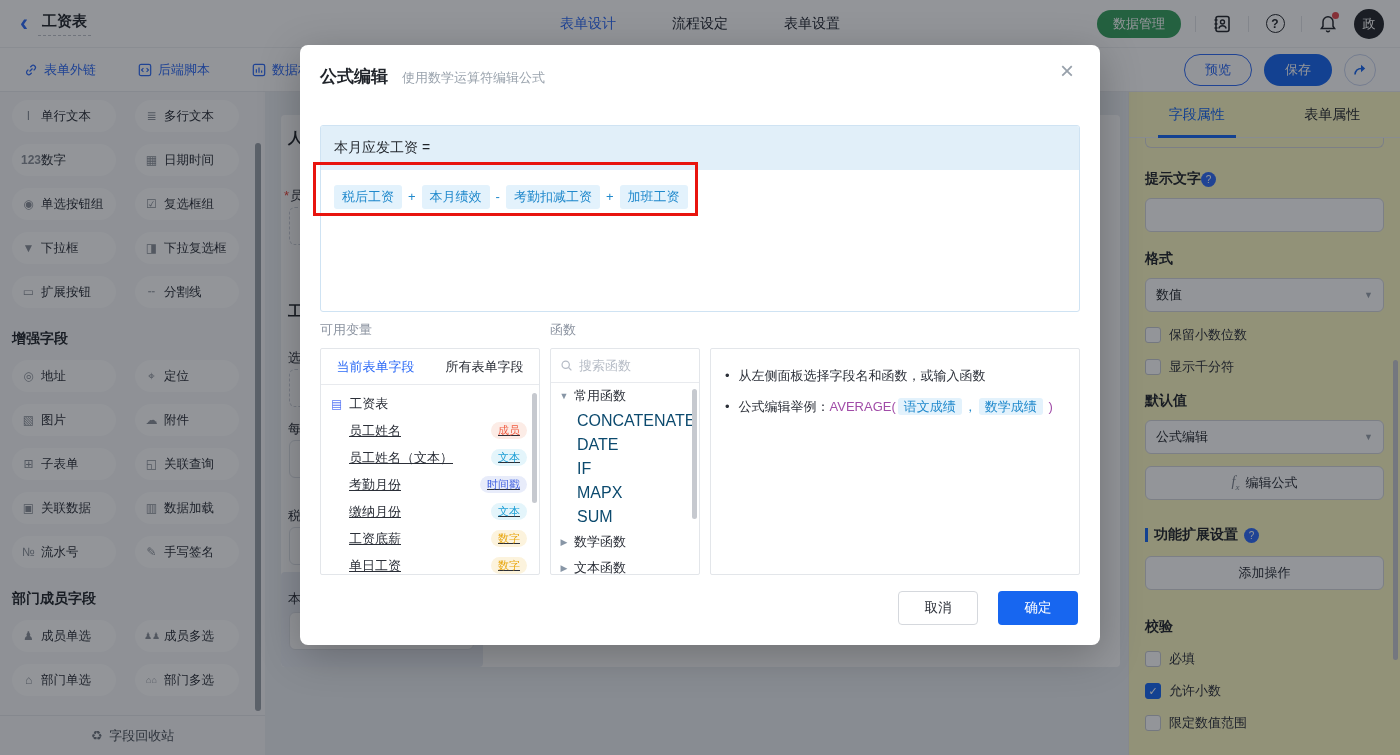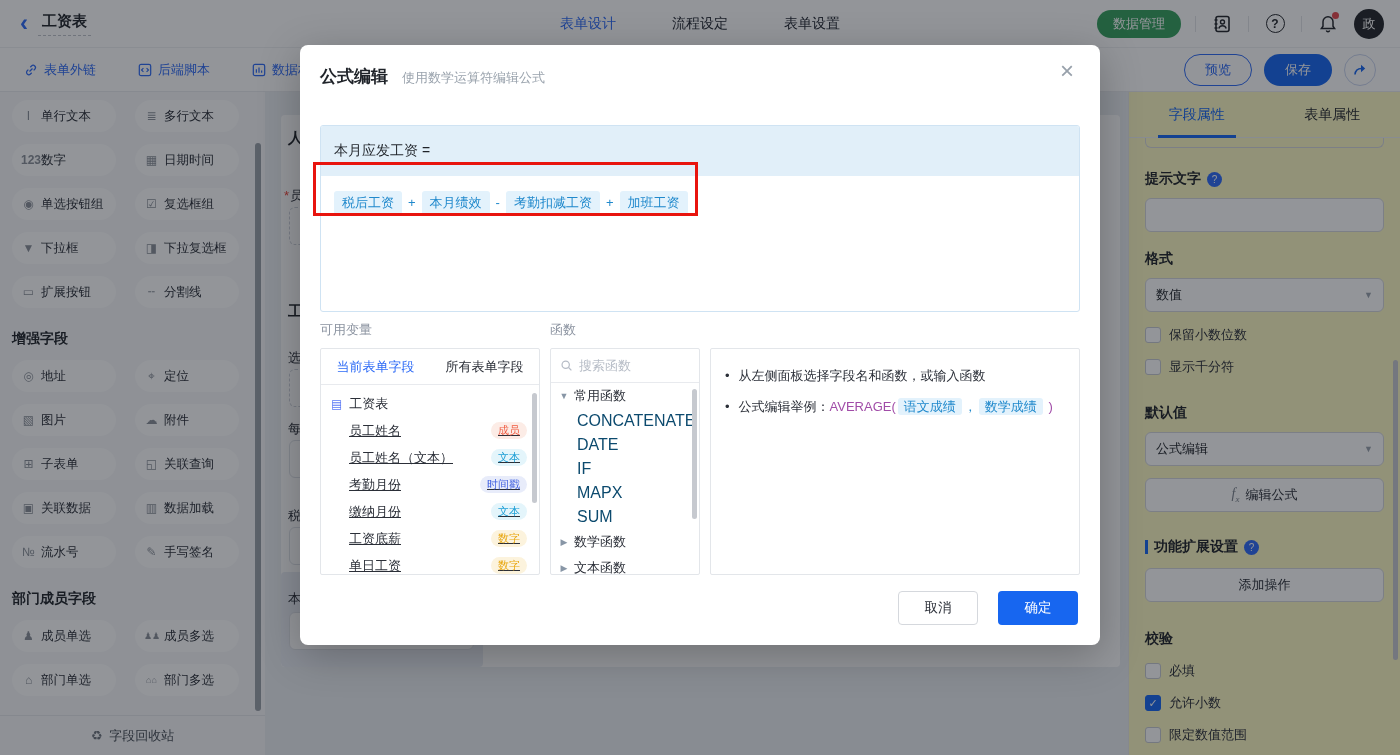--- a/index.html
+++ b/index.html
@@ -54,45 +54,45 @@
   .fc-selected { position:absolute; left:0; top:457px; width:202px; height:95px; background:#e9edf5; border-radius:4px; }
 
   
   .rpanel { position:absolute; right:0; top:92px; width:272px; bottom:0; background:#fef9c3; border-left:1px solid #e7e9ec; }
   .rp-tabs { height:46px; display:flex; border-bottom:1px solid #eceef1; }
   .rp-tab { flex:1; display:flex; align-items:center; justify-content:center; font-size:14px; color:#1f2329; position:relative; cursor:pointer; }
   .rp-tab.active { color:#1766f0; }
   .rp-tab.active::after { content:""; position:absolute; bottom:-1px; left:50%; transform:translateX(-50%); width:78px; height:3px; background:#1766f0; }
   .rp-body { padding:0 16px; position:relative; }
   .partial-input { height:10px; border:1px solid #d5d8dd; border-top:none; border-radius:0 0 6px 6px; margin-bottom:22px; }
-  .rp-label { font-size:14px; font-weight:bold; color:#1f2329; display:flex; align-items:center; gap:6px; }
+  .rp-label { font-size:14px; font-weight:bold; color:#1f2329; display:flex; align-items:center; }
   .helpdot { width:15px; height:15px; border-radius:50%; background:#2e6bf6; color:#fff; font-size:10px; display:inline-flex; align-items:center; justify-content:center; font-weight:normal; flex:none; cursor:pointer; }
   .rp-input { height:34px; border:1px solid #d5d8dd; border-radius:6px; margin-top:10px; width:100%; outline:none; padding:0 10px; font-size:13px; }
   .rp-select { height:34px; border:1px solid #d5d8dd; border-radius:6px; margin-top:10px; display:flex; align-items:center; padding:0 10px; justify-content:space-between; color:#1f2329; font-size:13px; cursor:pointer; background:#fff; width:100%; }
   .chev { color:#9aa3ad; font-size:9px; }
   .cb-row { display:flex; align-items:center; gap:8px; margin-top:14px; font-size:13px; color:#2b2f38; cursor:pointer; }
   .cb { width:16px; height:16px; border:1px solid #c6cad1; border-radius:3px; background:#fff; flex:none; display:flex; align-items:center; justify-content:center; }
   .cb.checked { background:#1766f0; border-color:#1766f0; color:#fff; font-size:11px; font-weight:bold; }
   .btn-outline { height:34px; border:1px solid #d5d8dd; border-radius:6px; display:flex; align-items:center; justify-content:center; margin-top:12px; font-size:13px; color:#2b2f38; background:#fff; width:100%; cursor:pointer; }
   .fx { font-style:italic; font-family:"Liberation Serif","DejaVu Serif",serif; color:#7c838d; margin-right:6px; font-size:14px; }
   .fx sub { font-size:9px; }
   .ext-head { display:flex; align-items:center; gap:6px; margin-top:26px; font-size:14px; font-weight:bold; color:#1f2329; }
   .blue-bar { width:3px; height:14px; background:#1766f0; flex:none; }
   .rp-scroll { position:absolute; right:2px; top:268px; width:5px; height:300px; background:#c6c9cf; border-radius:3px; }
-  .mt18 { margin-top:18px; } .mt20 { margin-top:28px; } .mt28 { margin-top:28px; }
+  .mt18 { margin-top:18px; } .mt20 { margin-top:16px; } .mt28 { margin-top:28px; }
 
   
   .overlay { position:absolute; inset:0; background:rgba(16,20,28,0.45); z-index:10; }
   .modal { position:absolute; left:300px; top:45px; width:800px; height:600px; background:#fff; border-radius:8px; z-index:20; box-shadow:0 10px 40px rgba(0,0,0,.25); }
   .m-close { position:absolute; right:26px; top:14px; font-size:24px; color:#98a1ab; cursor:pointer; line-height:1; }
   .m-head { padding:20px 24px 0 20px; display:flex; align-items:baseline; gap:14px; }
   .m-title { font-size:17px; font-weight:bold; color:#1f2329; }
   .m-sub { font-size:13px; color:#9aa3ad; }
   .f-box { position:absolute; left:20px; top:80px; width:760px; height:187px; border:1px solid #cfe3f3; border-radius:3px; overflow:hidden; }
-  .f-strip { height:50px; background:#e1eff9; display:flex; align-items:center; padding:0 13px; font-size:14px; color:#1f2329; }
+  .f-strip { height:44px; background:#e1eff9; display:flex; align-items:center; padding:0 13px; font-size:14px; color:#1f2329; }
   .f-body { padding:15px 10px; }
   .chip { display:inline-block; background:#e3f2fc; color:#2089cc; padding:3px 8px; border-radius:3px; font-size:13px; margin:0 3px; cursor:pointer; }
   .op { color:#2089cc; margin:0 3px; font-size:13px; }
   .red-annot { position:absolute; left:13px; top:117px; width:385px; height:54px; border:3px solid #e8140e; z-index:6; pointer-events:none; }
   .col-label { position:absolute; font-size:13px; color:#8b93a0; }
   .vpanel { position:absolute; left:20px; top:303px; width:220px; height:227px; border:1px solid #e3e6ea; border-radius:2px; overflow:hidden; }
   .vp-tabs { height:36px; display:flex; border-bottom:1px solid #e8eaee; font-size:13px; }
   .vp-tab { flex:1; display:flex; align-items:center; justify-content:center; cursor:pointer; color:#2b2f38; }
   .vp-tab.active { color:#2e6bf6; }
   .tree { padding-top:6px; position:relative; }

